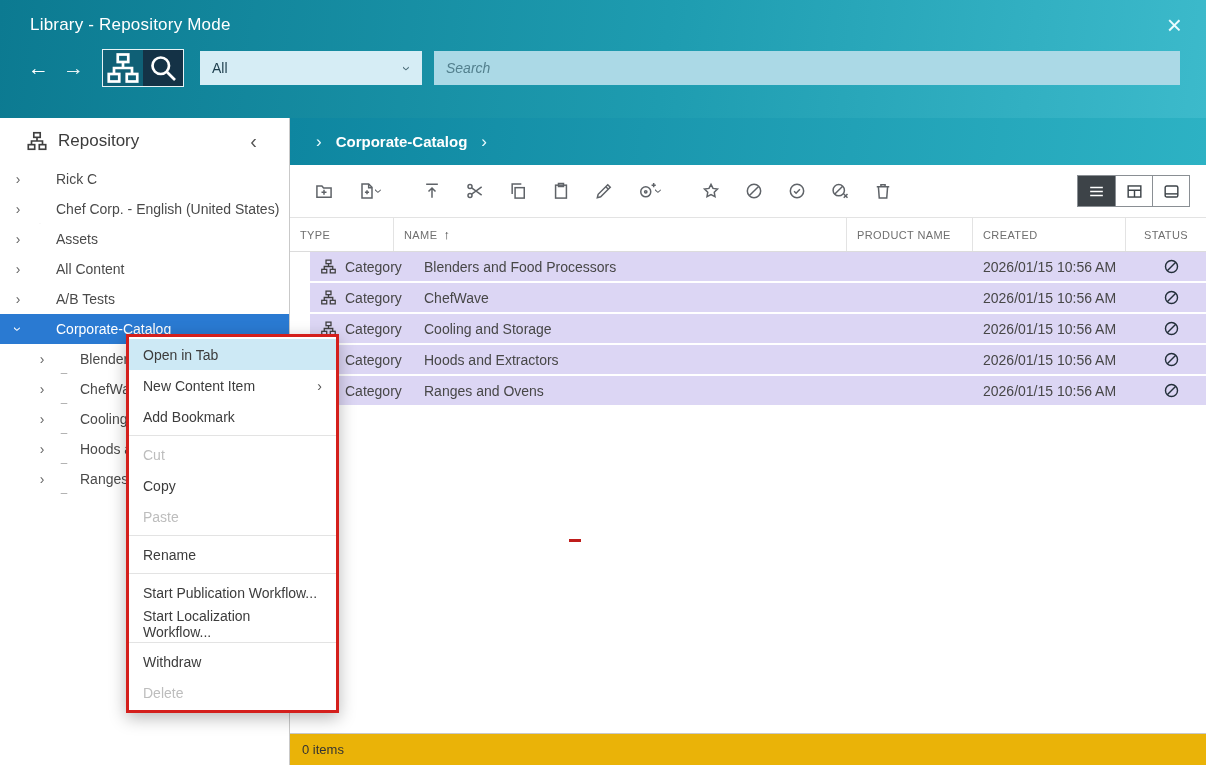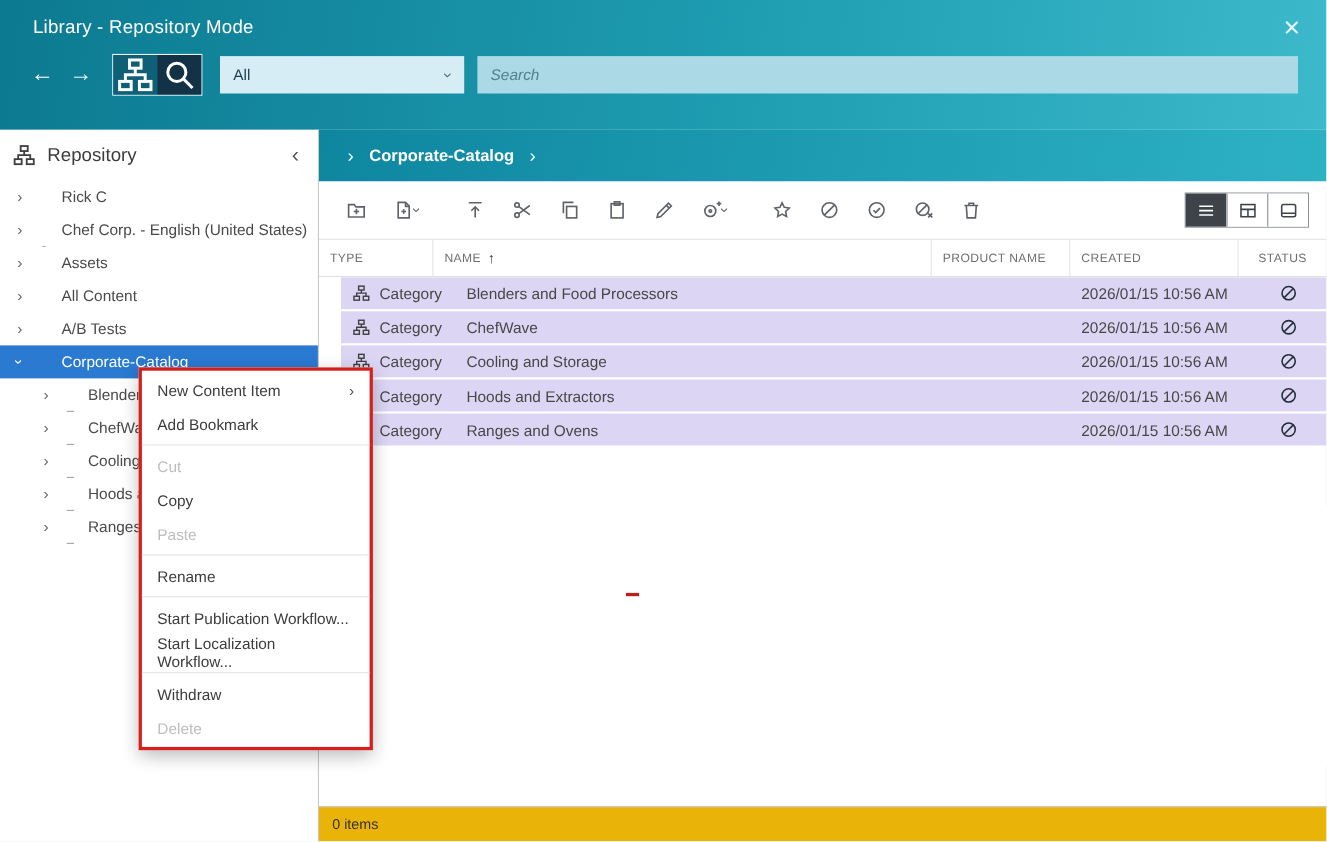--- a/index.html
+++ b/index.html
@@ -24,21 +24,21 @@
   .filter-select{width:222px;height:34px;background:#d6edf5;color:#1d3d4c;display:flex;
     align-items:center;padding:0 12px;font-size:14px;margin-left:16px;cursor:pointer;box-sizing:border-box;}
   .filter-select .chev{margin-left:auto;color:#4a6b77;display:inline-block;transform:rotate(90deg);font-size:15px;}
   .search-input{flex:1;height:34px;background:#abd9e6;border:none;outline:none;
     padding:0 12px;font-size:14px;color:#be185d;margin-left:12px;font-family:"Liberation Sans",sans-serif;}
   .search-input::placeholder{color:#53808e;font-style:italic;}
 
   
   .win-body{position:absolute;top:118px;left:0;right:0;bottom:0;display:flex;}
   .sidebar{width:290px;min-width:290px;background:#fff;border-right:1px solid #c9c9c9;box-sizing:border-box;}
-  .side-header{height:46px;display:flex;align-items:center;padding:0 11px;}
+  .side-header{height:46px;display:flex;align-items:center;padding:0 26px;}
   .side-header .hicon{width:22px;height:22px;color:#3f3f3f;margin-right:10px;}
   .side-title{font-size:17px;color:#3c3c3c;}
   .collapse{margin-left:auto;font-size:20px;color:#555;cursor:pointer;padding-right:6px;}
 
   .tree-item{height:30px;display:flex;align-items:center;padding-left:12px;gap:7px;
     font-size:14px;color:#4a4a4a;cursor:pointer;white-space:nowrap;overflow:hidden;}
   .tree-item .caret{width:12px;color:#666;font-size:14px;display:inline-block;text-align:center;}
   .tree-item .caret.open{transform:rotate(90deg);}
   .tree-item .ticon{width:18px;height:18px;color:#4f4f4f;flex:none;display:flex;align-items:center;justify-content:center;margin-top:44px;}
   .tree-item.selected{background:#2a7ad2;color:#fff;}
@@ -507,20 +507,21 @@
         </div>
       </div>
 
       <div class="statusbar">
         <span>0 items</span>
       </div>
     </main>
   </div>
 
   <div class="context-menu">
+    <div class="menu-item highlight">Open in Tab</div>
     <div class="menu-item">
       <span>New Content Item</span>
       <span class="submenu-arrow">›</span>
     </div>
     <div class="menu-item">Add Bookmark</div>
     <div class="menu-sep"></div>
     <div class="menu-item disabled">Cut</div>
     <div class="menu-item">Copy</div>
     <div class="menu-item disabled">Paste</div>
     <div class="menu-sep"></div>

